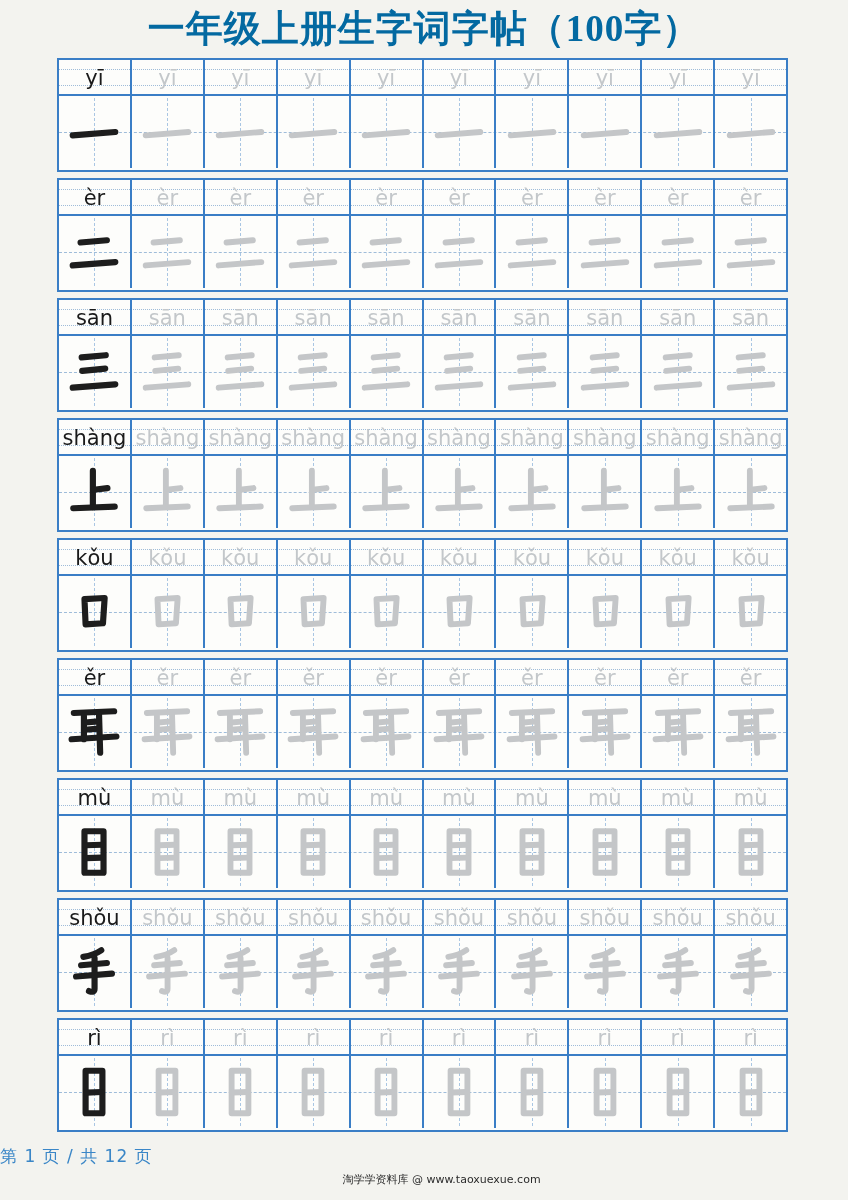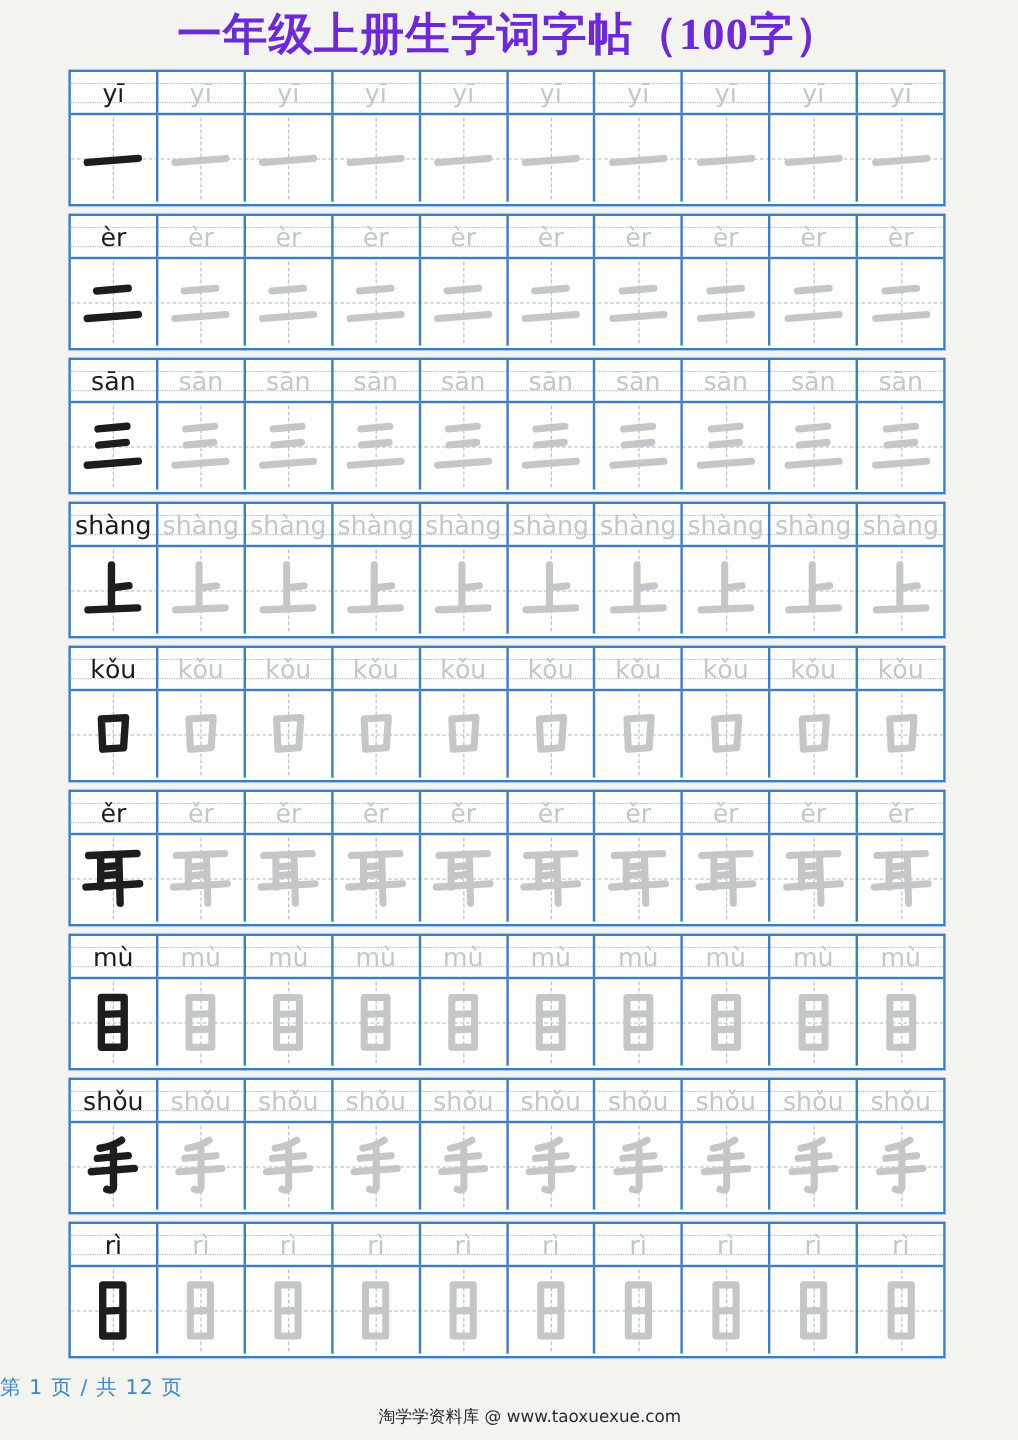--- a/index.html
+++ b/index.html
@@ -20,21 +20,21 @@
   }
   .page{position:absolute;inset:0;}
   .title{
     position:absolute;
     top:4px;left:0;right:0;
     text-align:center;
     font-family:"Liberation Serif", serif;
     font-weight:bold;
     font-size:37px;
     letter-spacing:1px;
-    color:#6d28d9;
+    color:#0369a1;
   }
   .sheet{
     position:absolute;
     left:57px;top:58px;width:731px;
   }
   .block{
     height:114px;
     margin-bottom:6px;
     border:2px solid var(--border-blue);
     background:var(--cellbg);
@@ -96,21 +96,21 @@
     top:1145px;left:0;right:0;
     text-align:left;
     font-size:17px;
     color:#3a86c7;
     letter-spacing:1px;
   }
   .footer-source{
     position:absolute;
     top:1172px;left:0;right:0;
     text-align:center;
-    font-size:14px;
+    font-size:11px;
     color:#2b2b2b;
     margin-left:35px;
   }
 </style>
 </head>
 <body>
 
 <div class="page">
   <div class="title">一年级上册生字词字帖（100字）</div>
   <div class="sheet">

